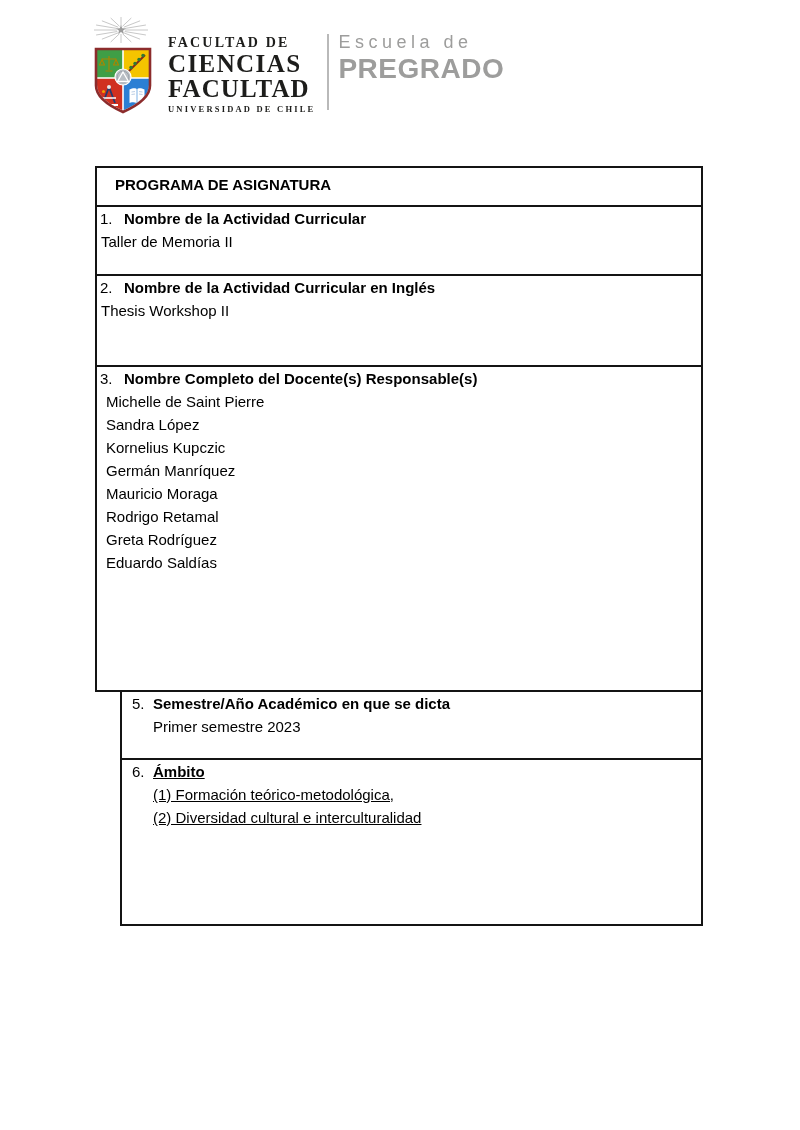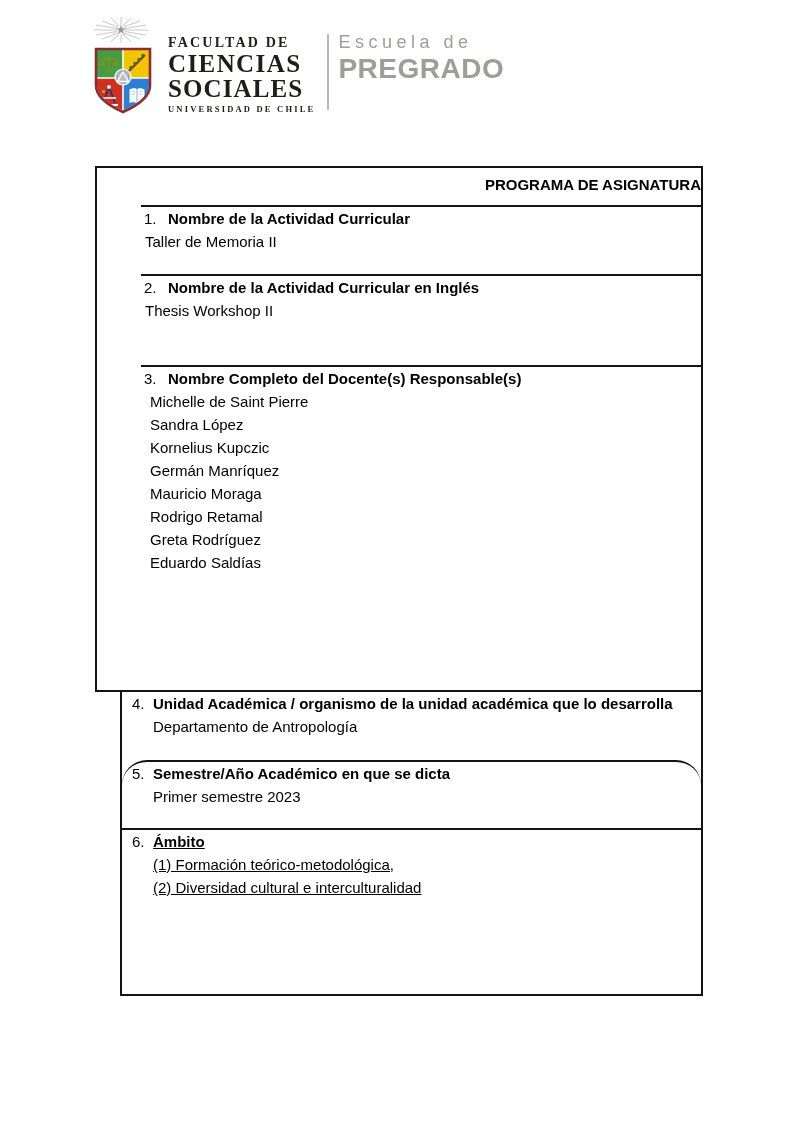--- a/index.html
+++ b/index.html
@@ -18,24 +18,24 @@
   .fac-line3{font-size:25px;font-weight:700;letter-spacing:1.1px;line-height:25px;}
   .fac-sub{font-size:8.5px;font-weight:700;letter-spacing:2.2px;margin-top:3px;}
   .logo-divider{width:2px;background:#b9b9b9;height:76px;margin:20px 9px 0 12px;}
   .school-block{margin-top:16px;color:#9d9d9c;}
   .school-line1{font-size:18px;letter-spacing:4.5px;line-height:24px;}
   .school-line2{font-size:28px;font-weight:700;letter-spacing:0.5px;line-height:30px;}
 
   
   #doc{position:absolute;left:95px;top:166px;width:608px;font-size:15px;line-height:23px;}
   .tbl{border:2px solid #141414;}
-  .tbl .row + .row{border-top:2px solid #141414;margin-left:44px;}
+  .tbl .row + .row{border-top:2px solid #141414;}
   .tbl2{border:2px solid #141414;border-top:none;margin-left:25px;}
   .tbl2 .row + .row{border-top:2px solid #141414;}
-  .title-row{background:#d9d9d9;text-align:right;font-weight:700;padding:5px 0 9px;}
+  .title-row{background:#d9d9d9;text-align:left;font-weight:700;padding:5px 18px 9px;}
   .row{background:#fff;}
   .r1{min-height:67px;}
   .r2{min-height:89px;}
   .r3{min-height:323px;}
   .r4{min-height:68px;}
   .r5{min-height:66px;border-radius:25px;}
   .r6{min-height:164px;text-decoration:underline;}
   .row p{margin:0;}
   .hl{margin:5px 0 0;padding-left:3px;}
   .hl .num{display:inline-block;width:24px;}
@@ -130,21 +130,21 @@
         <circle cx="35" cy="63" r="5.8" fill="none" stroke="#98a0a8" stroke-width="0.8"></circle>
         <path d="M35,58 L40.5,67.5 H29.5 Z" fill="none" stroke="#ffffff" stroke-width="1.3"></path>
       </g>
 
       <path d="M8,35 H62 V71.5 Q62,86 35,98 Q8,86 8,71.5 Z" fill="none" stroke="#8c2c2c" stroke-width="2.6"></path>
     </svg>
 
     <div class="fac-block">
       <div class="fac-line1">FACULTAD DE</div>
       <div class="fac-line2">CIENCIAS</div>
-      <div class="fac-line3">SOCIALES</div>
+      <div class="fac-line3">FACULTAD</div>
       <div class="fac-sub">UNIVERSIDAD DE CHILE</div>
     </div>
 
     <div class="logo-divider"></div>
 
     <div class="school-block">
       <div class="school-line1">Escuela de</div>
       <div class="school-line2">PREGRADO</div>
     </div>
   </div>
@@ -179,26 +179,20 @@
         <p class="cind">Kornelius Kupczic</p>
         <p class="cind">Germán Manríquez</p>
         <p class="cind">Mauricio Moraga</p>
         <p class="cind">Rodrigo Retamal</p>
         <p class="cind">Greta Rodríguez</p>
         <p class="cind">Eduardo Saldías</p>
       </div>
     </div>
 
     <div class="tbl2">
-      <div class="row r4">
-        <p class="hl">
-          <span class="num">4.</span><span class="ht">Unidad Académica / organismo de la unidad académica que lo desarrolla</span>
-        </p>
-        <p class="cind">Departamento de Antropología</p>
-      </div>
 
       <div class="row r5">
         <p class="hl">
           <span class="num">5.</span><span class="ht">Semestre/Año Académico en que se dicta</span>
         </p>
         <p class="cind">Primer semestre 2023</p>
       </div>
 
       <div class="row r6">
         <p class="hl">

